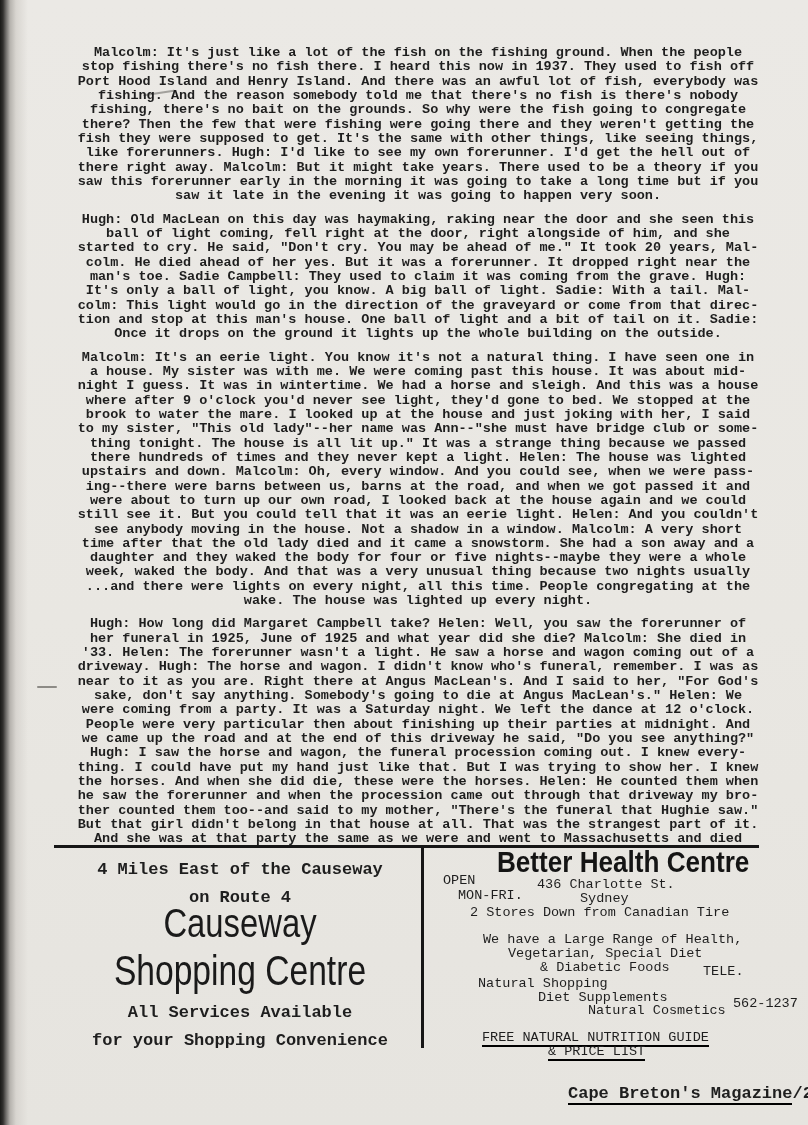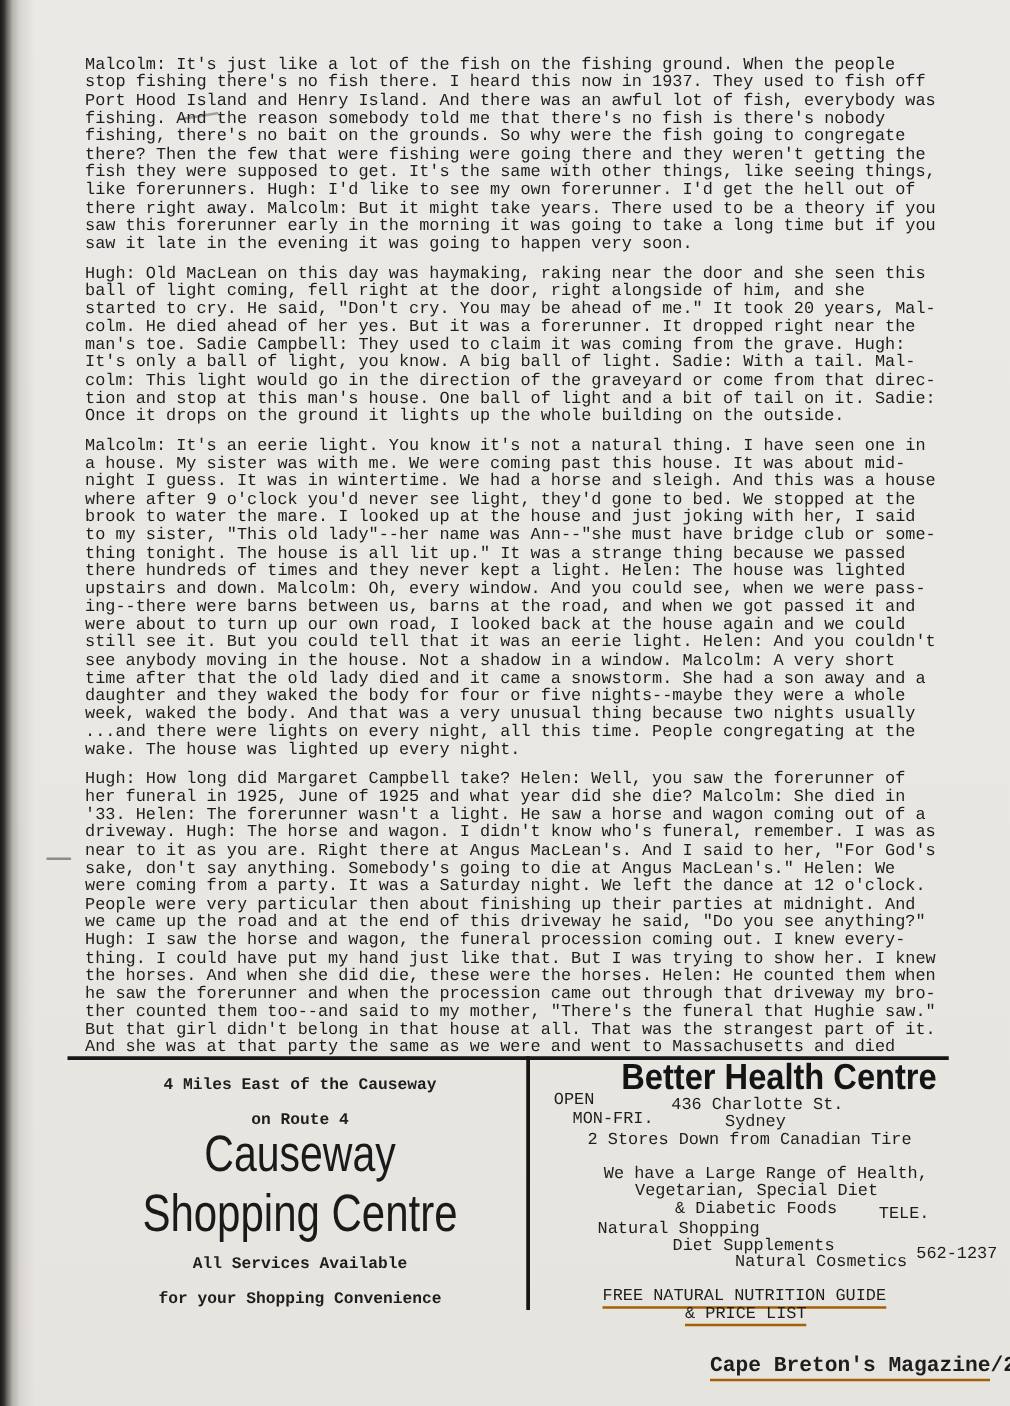--- a/index.html
+++ b/index.html
@@ -18,32 +18,33 @@
   .mark-diag{
     position:absolute;left:143px;top:92px;width:32px;height:2px;
     background:#8a8884;transform:rotate(-9deg);border-radius:2px;opacity:.75;
   }
   .mark-dash{
     position:absolute;left:37px;top:686px;width:20px;height:2px;
     background:#76746f;border-radius:1px;opacity:.8;
   }
   .transcript{
     position:absolute;left:68px;top:46px;width:700px;
-    font-size:13.5px;font-weight:normal;line-height:14.33px;
+    font-size:13.5px;font-weight:bold;line-height:14.33px;
     letter-spacing:0;
+    text-align:center;
   }
   .transcript p{
     margin:0 0 9px 0;white-space:pre;
   }
   .rule-h{position:absolute;left:54px;top:845px;width:705px;height:3px;background:#161616;}
   .rule-v{position:absolute;left:421px;top:845px;width:3px;height:203px;background:#161616;}
 
   
   .ad-left{position:absolute;left:56px;top:848px;width:368px;height:210px;text-align:center;}
-  .ad-left .line{position:absolute;left:0;width:100%;font-size:13px;font-weight:bold;white-space:pre;}
+  .ad-left .line{position:absolute;left:0;width:100%;font-size:17px;font-weight:bold;white-space:pre;}
   .ad-left .l1{top:12px;}
   .ad-left .l2{top:40px;}
   .ad-left .display{
     position:absolute;left:0;width:100%;
     font-family:"Liberation Sans","DejaVu Sans",sans-serif;
     font-weight:normal;color:#1a1a1a;
     transform:scaleX(0.8);transform-origin:center;
     white-space:nowrap;
   }
   .ad-left .d1{top:54px;font-size:41px;line-height:42px;}
@@ -53,21 +54,21 @@
 
   
   .ad-right{position:absolute;left:420px;top:840px;width:380px;height:220px;}
   .ad-right .t{position:absolute;font-size:13.5px;font-weight:normal;white-space:pre;}
   .bh-title{
     position:absolute;left:77px;top:7px;
     font-family:"Liberation Sans","DejaVu Sans",sans-serif;
     font-weight:bold;font-size:29px;line-height:30px;color:#141414;
     transform:scaleX(0.9);transform-origin:left;white-space:nowrap;
   }
-  .u{border-bottom:2px solid #a16207;padding-bottom:0px;}
+  .u{border-bottom:2px solid #000000;padding-bottom:0px;}
   .footer{
     position:absolute;left:568px;top:1084px;
     font-size:17px;font-weight:bold;white-space:pre;
   }
 </style>
 </head>
 <body>
 
 <div class="page">
   <div class="edge-left"></div>

